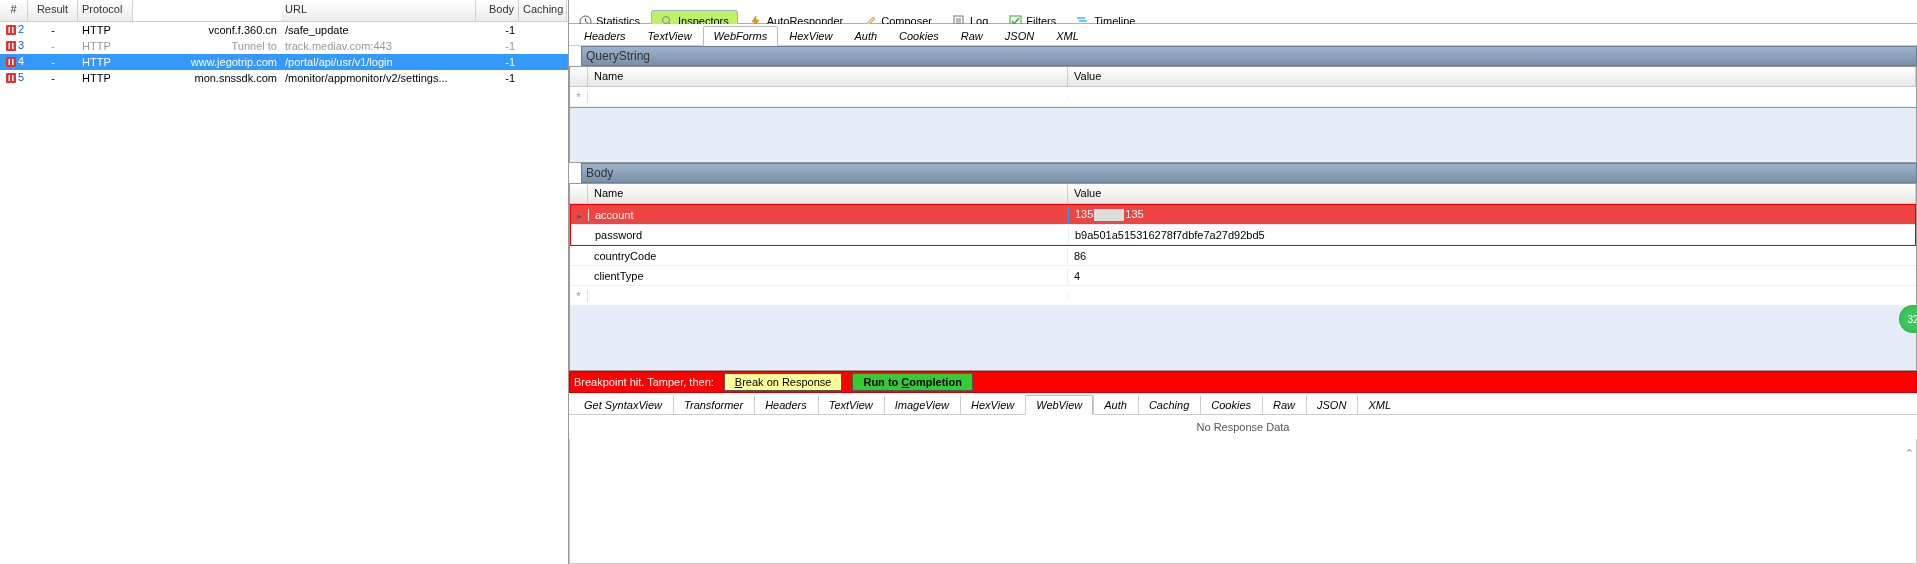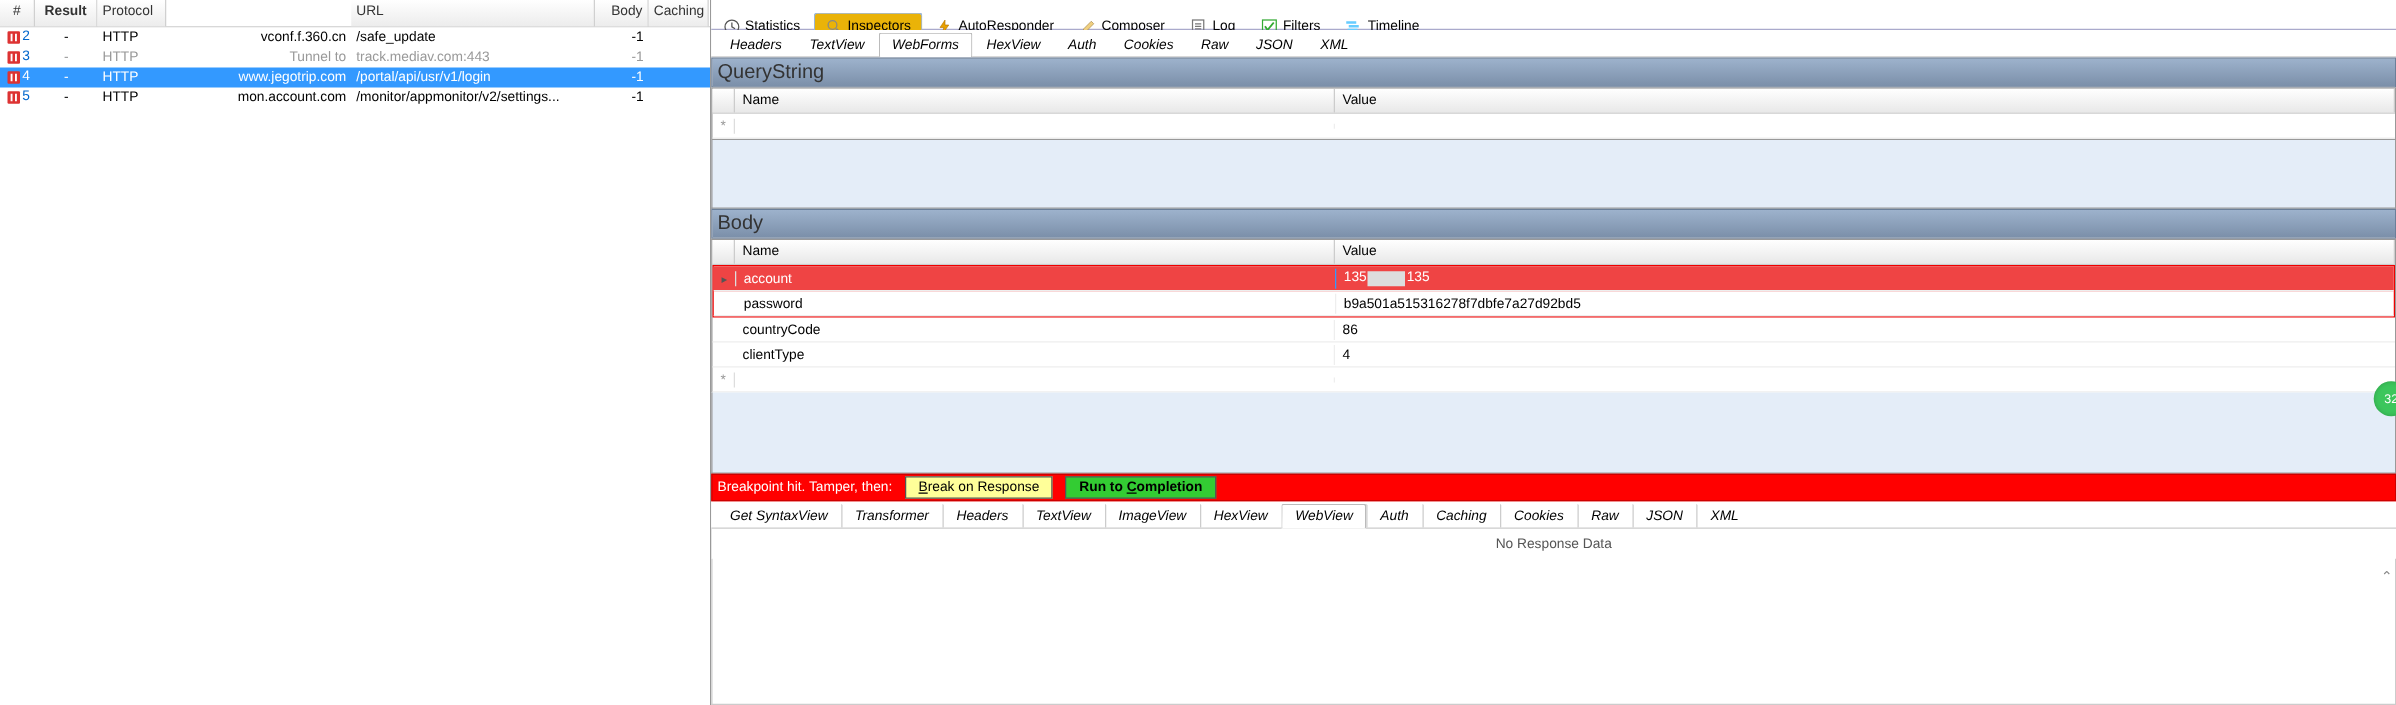--- a/index.html
+++ b/index.html
@@ -4,21 +4,21 @@
 <style>
 * { box-sizing: border-box; margin: 0; padding: 0; }
 body { font-family: Tahoma, Arial, sans-serif; font-size: 11px; color: #000; background: #fff; overflow: hidden; }
 .app { display: flex; width: 1917px; height: 564px; }
 
 
 .left-panel { width: 569px; border-right: 1px solid #999; display: flex; flex-direction: column; }
 .sessions-header { display: flex; background: #fff; border-bottom: 1px solid #ccc; height: 22px; }
 .sessions-header .col { border-right: 1px solid #d0d0d0; padding: 3px 4px; font-size: 11px; color: #333; background: linear-gradient(#fff,#ececec); }
 .col-num { width: 28px; text-align: center; }
-.col-result { width: 50px; text-align: center; font-weight: bold; }
+.col-result { width: 50px; text-align: center; }
 .col-protocol { width: 55px; }
 .col-host { width: 148px; text-align: right; padding-right:6px;margin-top:37px; }
 .col-url { width: 195px; }
 .col-body { width: 43px; text-align: right; padding-right:6px;}
 .col-caching { width: 48px; }
 .sessions-body { flex: 1; background: #fff; }
 .session-row { display: flex; height: 16px; align-items: center; font-size: 11px; }
 .session-row .cell { padding: 1px 4px; overflow: hidden; white-space: nowrap; }
 .session-row.selected { background: #3399ff; color: #fff; }
 .session-row.dim { color: #999; }
@@ -32,31 +32,31 @@
 .c-url { width:195px; }
 .c-body { width:43px; text-align:right; padding-right:6px; }
 .c-caching { width:48px; }
 
 
 .right-panel { flex: 1; display: flex; flex-direction: column; position:relative; }
 
 
 .main-tabs { display: flex; align-items: center; height: 24px; border-bottom: 1px solid #aac; padding-top:18px; background:#fff; }
 .main-tab { display:flex; align-items:center; gap:4px; padding: 3px 8px; font-size:11px; border: 1px solid transparent; border-bottom:none; border-radius:3px 3px 0 0; cursor:pointer; margin-right:2px; }
-.main-tab.active { border-color:#9cb6d6; background:#eab308; }
+.main-tab.active { border-color:#9cb6d6; background:#bef264; }
 .tab-icon { width:14px; height:14px; display:inline-flex; align-items:center; justify-content:center; }
 
 
 .sub-tabs { display:flex; height:22px; border-bottom:1px solid #ccc; align-items:flex-end; padding-left:4px; background:#fff; }
 .sub-tab { padding:3px 10px; font-size:11px; border:1px solid transparent; border-bottom:none; cursor:pointer;font-style:italic; }
 .sub-tab.active { border-color:#bbb; border-bottom:1px solid #fff; margin-bottom:-1px; border-radius:2px 2px 0 0; background:#fff; }
 .sub-tab.sep { border-left:1px solid #ccc;}
 
 
-.section-bar { background:#7b8fa9; background: linear-gradient(#9db2cc, #7b8fa9); color:#333; font-size:16px; padding:2px 4px; border:1px solid #6b7f99; }
+.section-bar { background:#7b8fa9; background: linear-gradient(#9db2cc, #7b8fa9); color:#333; font-size:12px; padding:2px 4px; border:1px solid #6b7f99;margin-left:12px; }
 
 
 .grid { border:1px solid #999; }
 .grid-header { display:flex; background: linear-gradient(#fff,#e8e8e8); border-bottom:1px solid #ccc; height:20px; }
 .grid-header .gh { border-right:1px solid #ccc; padding:3px 6px; font-size:11px; }
 .grid-header .gh:first-child { width:18px; padding:0; }
 .gh-name { width:480px; }
 .gh-value { flex:1; }
 .grid-row { display:flex; height:20px; border-bottom:1px solid #eee; font-size:11px; align-items:center; }
 .grid-row .gc:first-child { width:18px; border-right:1px solid #ddd; text-align:center; color:#999; }
@@ -170,21 +170,21 @@
               <svg width="12" height="12">
                 <rect x="1" y="1" width="10" height="10" fill="#d33" rx="1"></rect>
                 <rect x="3.5" y="3" width="1.5" height="6" fill="#fff"></rect>
                 <rect x="7" y="3" width="1.5" height="6" fill="#fff"></rect>
               </svg>
             </span>
             <span>5</span>
           </div>
           <div class="cell c-result">-</div>
           <div class="cell c-protocol">HTTP</div>
-          <div class="cell c-host">mon.account.com</div>
+          <div class="cell c-host">mon.snssdk.com</div>
           <div class="cell c-url">/monitor/appmonitor/v2/settings...</div>
           <div class="cell c-body">-1</div>
           <div class="cell c-caching"></div>
         </div>
       </div>
   </div>
 
   <div class="right-panel">
 
     <div class="main-tabs">

